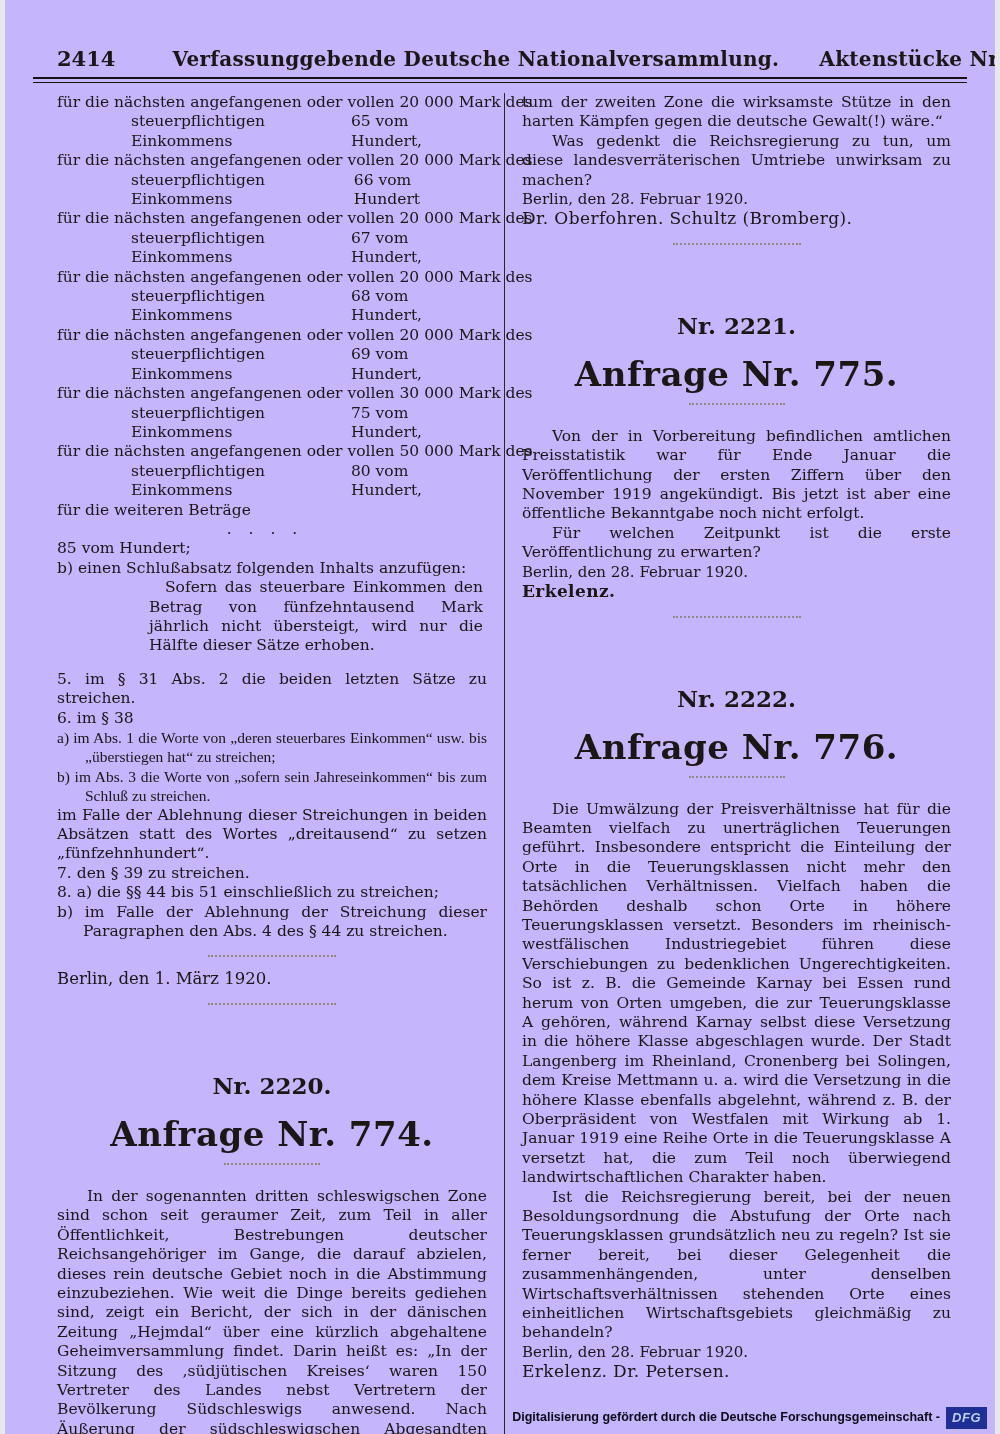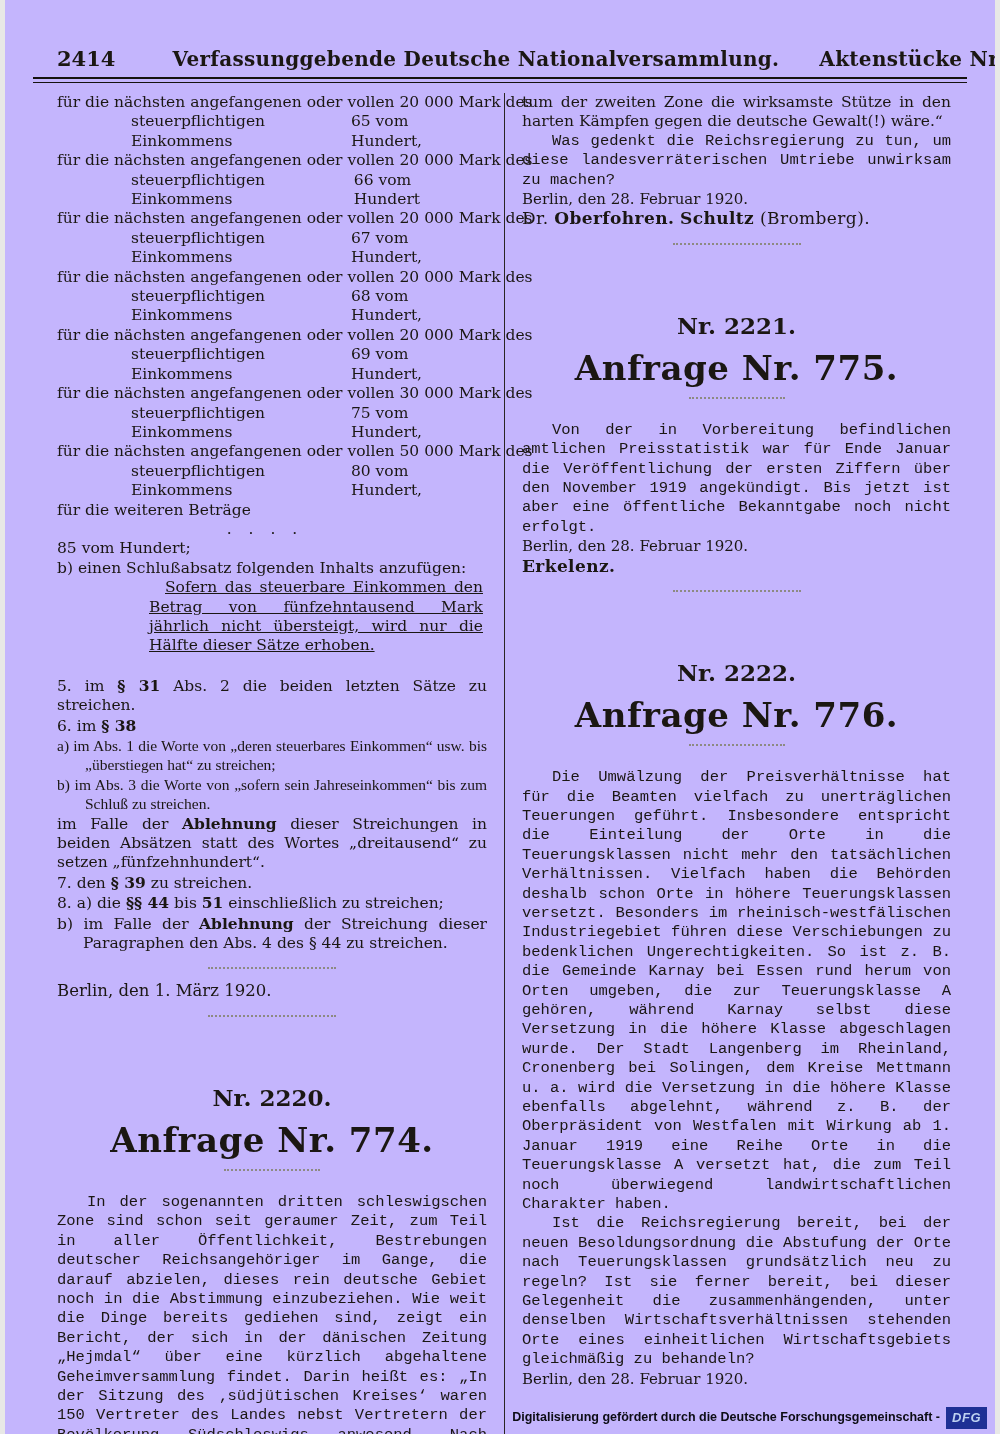--- a/index.html
+++ b/index.html
@@ -33,44 +33,44 @@
     border-top:2.5px solid #15120f;
     border-bottom:1.2px solid #15120f;
     height:3px;
   }
   
   .columns{display:flex;margin:10px 32px 0 52px;}
   .col{box-sizing:border-box;}
   .col.left{width:447px;padding-right:17px;}
   .col.right{width:447px;padding-left:17px;border-left:1.6px solid #2a2623;}
   .col p{margin:0;text-align:justify;}
-  .indent{text-indent:30px;font-family:Liberation Mono, monospace;}
+  .indent{text-indent:30px;}
   
   .tax-entry .l1{white-space:nowrap;}
   .tax-entry .l2{display:flex;justify-content:space-between;padding:0 14px 0 74px;}
   .tax-final{display:flex;padding-right:14px;flex-direction:column;}
   .tax-final .dots{flex:1;text-align:center;letter-spacing:6px;}
   
   .item-b{margin:2px 0 0 42px;padding-left:26px;text-indent:-26px;}
-  .quote-block{margin:0 4px 20px 92px;text-align:justify;text-decoration:underline;}
+  .quote-block{margin:0 4px 14px 92px;text-align:justify;}
   .quote-block .fl{text-indent:16px;}
   .num-item{margin:3px 0 2px 18px;}
   .sub-item{margin:2px 0 2px 48px;padding-left:28px;text-indent:-28px;text-align:justify;font-family:Liberation Serif, serif;}
   .note-block{margin:2px 2px 2px 96px;text-align:justify;}
   .item8b{margin:1px 2px 2px 66px;padding-left:26px;text-indent:-26px;text-align:justify;}
-  b{font-weight:bold;margin-top:11px;}
+  b{font-weight:normal;margin-top:11px;}
   .bold{font-weight:bold;}
   
   .sep{width:128px;margin:14px auto 12px auto;border-top:2px dotted #8d8a82;height:0;}
   .sep.small{width:96px;margin:10px auto 8px auto;}
   .dateline-c{text-align:center;margin:16px 0 6px 0;font-size:16.5px;}
   .dateline-l{margin:14px 0 4px 22px;font-size:15px;}
   .signature{text-align:center;margin:14px 0 6px 0;font-size:17px;letter-spacing:.4px;}
   .sec-no{text-align:center;font-weight:bold;font-size:23px;margin:26px 0 10px 0;line-height:26px;}
-  .sec-title{text-align:center;font-weight:bold;font-size:34px;line-height:38px;margin:4px 0 6px 0;letter-spacing:.5px;}
+  .sec-title{text-align:center;font-weight:bold;font-size:34px;line-height:38px;margin:16px 0 6px 0;letter-spacing:.5px;}
   .gap-lg{height:30px;}
   .gap-md{height:14px;}
   
   .footer{
     position:absolute;right:8px;bottom:5px;
     display:flex;align-items:center;gap:6px;
     font-family:"Liberation Sans","DejaVu Sans",sans-serif;
     font-size:12.5px;font-weight:bold;color:#0c0c14;
   }
   .dfg-logo{
@@ -193,34 +193,36 @@
 
       <div class="sep"></div>
       <div class="gap-lg"></div>
 
       <h2 class="sec-no">Nr. 2221.</h2>
       <h1 class="sec-title">Anfrage Nr. 775.</h1>
       <div class="sep small"></div>
       <div class="gap-md"></div>
 
       <p class="indent">Von der in Vorbereitung befindlichen amtlichen Preisstatistik war für Ende Januar die Veröffentlichung der ersten Ziffern über den November 1919 angekündigt. Bis jetzt ist aber eine öffentliche Bekanntgabe noch nicht erfolgt.</p>
+      <p class="indent">Für welchen Zeitpunkt ist die erste Veröffentlichung zu erwarten?</p>
       <p class="dateline-l">Berlin, den 28. Februar 1920.</p>
       <p class="signature bold">Erkelenz.</p>
 
       <div class="sep"></div>
       <div class="gap-lg"></div>
 
       <h2 class="sec-no">Nr. 2222.</h2>
       <h1 class="sec-title">Anfrage Nr. 776.</h1>
       <div class="sep small"></div>
       <div class="gap-md"></div>
 
       <p class="indent">Die Umwälzung der Preisverhältnisse hat für die Beamten vielfach zu unerträglichen Teuerungen geführt. Insbesondere entspricht die Einteilung der Orte in die Teuerungsklassen nicht mehr den tatsächlichen Verhältnissen. Vielfach haben die Behörden deshalb schon Orte in höhere Teuerungsklassen versetzt. Besonders im rheinisch-westfälischen Industriegebiet führen diese Verschiebungen zu bedenklichen Ungerechtigkeiten. So ist z. B. die Gemeinde Karnay bei Essen rund herum von Orten umgeben, die zur Teuerungsklasse A gehören, während Karnay selbst diese Versetzung in die höhere Klasse abgeschlagen wurde. Der Stadt Langenberg im Rheinland, Cronenberg bei Solingen, dem Kreise Mettmann u. a. wird die Versetzung in die höhere Klasse ebenfalls abgelehnt, während z. B. der Oberpräsident von Westfalen mit Wirkung ab 1. Januar 1919 eine Reihe Orte in die Teuerungsklasse A versetzt hat, die zum Teil noch überwiegend landwirtschaftlichen Charakter haben.</p>
       <p class="indent">Ist die Reichsregierung bereit, bei der neuen Besoldungsordnung die Abstufung der Orte nach Teuerungsklassen grundsätzlich neu zu regeln? Ist sie ferner bereit, bei dieser Gelegenheit die zusammenhängenden, unter denselben Wirtschaftsverhältnissen stehenden Orte eines einheitlichen Wirtschaftsgebiets gleichmäßig zu behandeln?</p>
       <p class="dateline-l">Berlin, den 28. Februar 1920.</p>
+      <p class="signature"><b>Erkelenz.</b><span>  Dr. </span><b>Petersen.</b></p>
     </section>
   </div>
 
   <div class="footer">
     <span>Digitalisierung gefördert durch die Deutsche Forschungsgemeinschaft -</span>
     <span class="dfg-logo" style="background-color: rgb(30, 48, 149);">DFG</span>
   </div>
 </div>
 
 </body></html>

